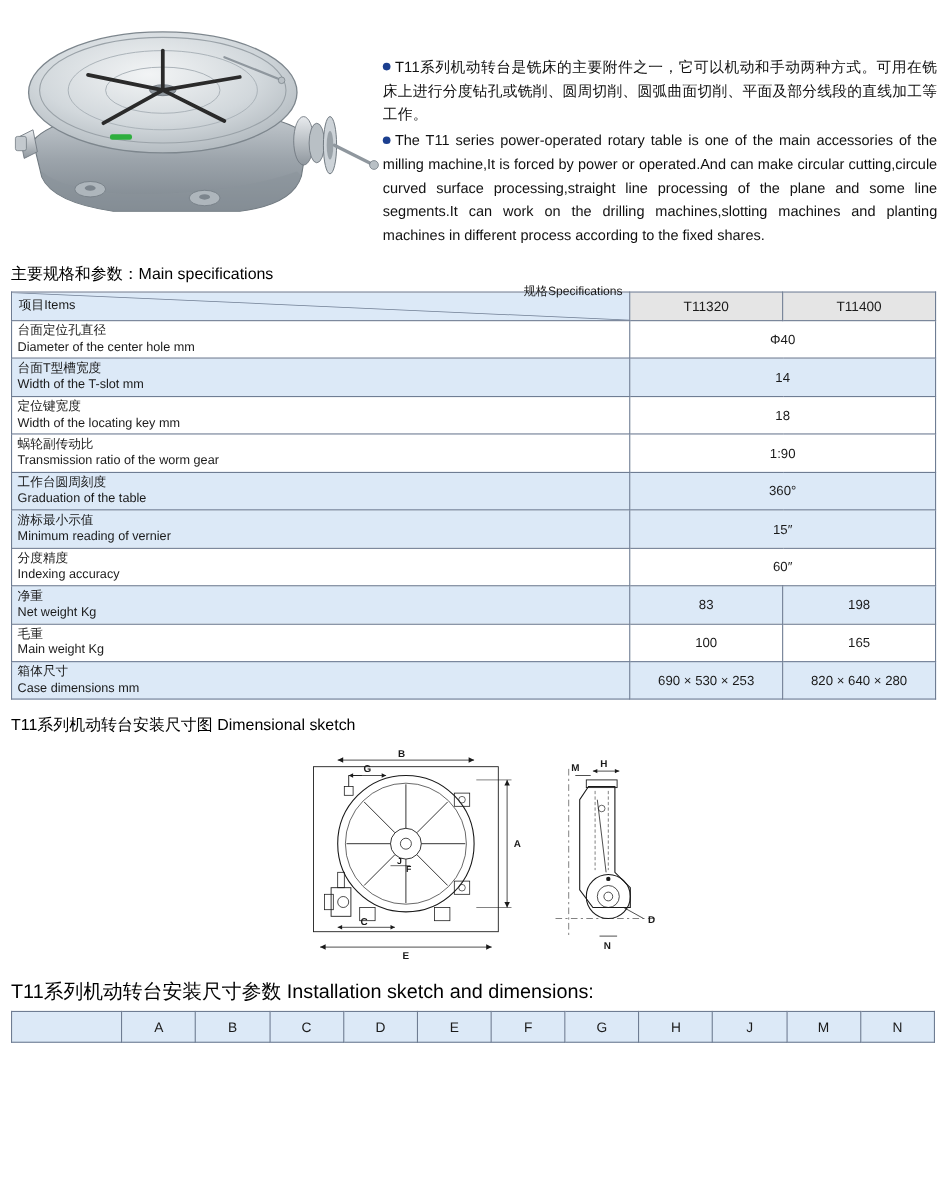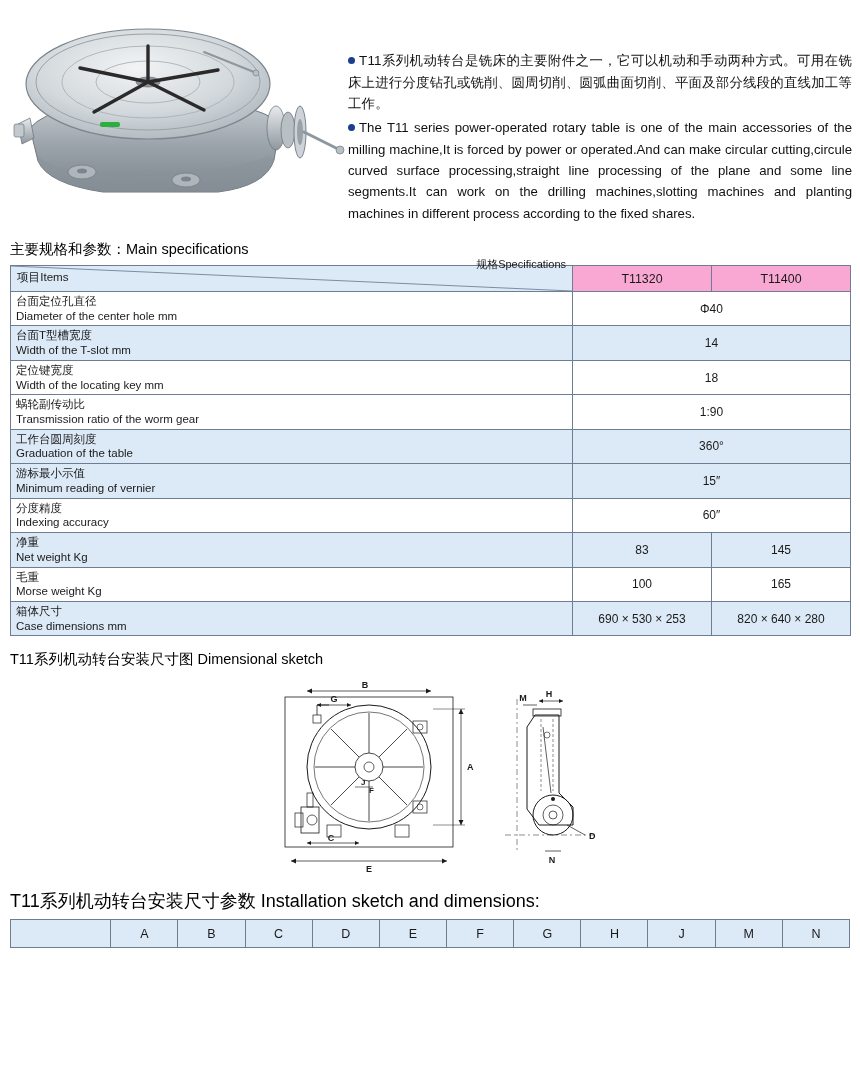--- a/index.html
+++ b/index.html
@@ -86,21 +86,21 @@
     position: absolute;
     left: 6px; top: 4px;
     font-size: 11.6px;
   }
   .hdr-specs {
     position: absolute;
     right: 6px; bottom: 19px;
     font-size: 11px;
   }
   .col-head {
-    background: #f9a8d4;
+    background: #e5e5e5;
     text-align: center;
     font-weight: normal;
     font-size: 12.4px;
   }
   .item-cell {
     line-height: 1.28;
     padding: 2px 6px;
     font-size: 11.5px;
   }
   .item-cell .cn { display:block; }
@@ -288,27 +288,27 @@
       </td>
       <td class="val" colspan="2">60″</td>
     </tr>
 
     <tr class="row-blue">
       <td class="item-cell">
         <span class="cn">净重</span>
         <span class="en">Net weight Kg</span>
       </td>
       <td class="val">83</td>
-      <td class="val">145</td>
+      <td class="val">198</td>
     </tr>
 
     <tr class="row-white">
       <td class="item-cell">
         <span class="cn">毛重</span>
-        <span class="en">Morse weight Kg</span>
+        <span class="en">Main weight Kg</span>
       </td>
       <td class="val">100</td>
       <td class="val">165</td>
     </tr>
 
     <tr class="row-blue">
       <td class="item-cell">
         <span class="cn">箱体尺寸</span>
         <span class="en">Case dimensions mm</span>
       </td>

